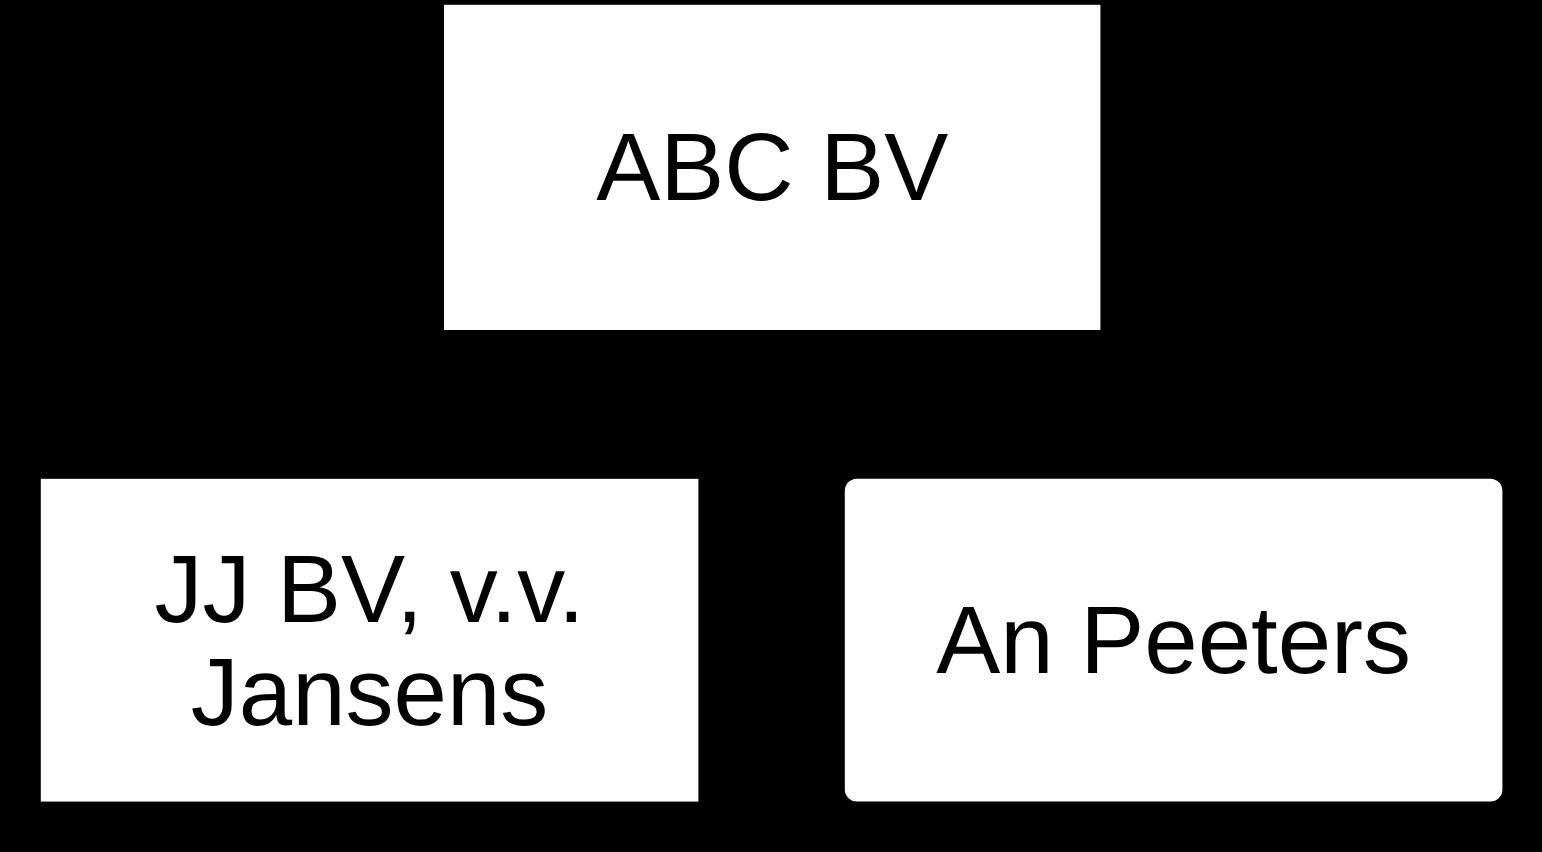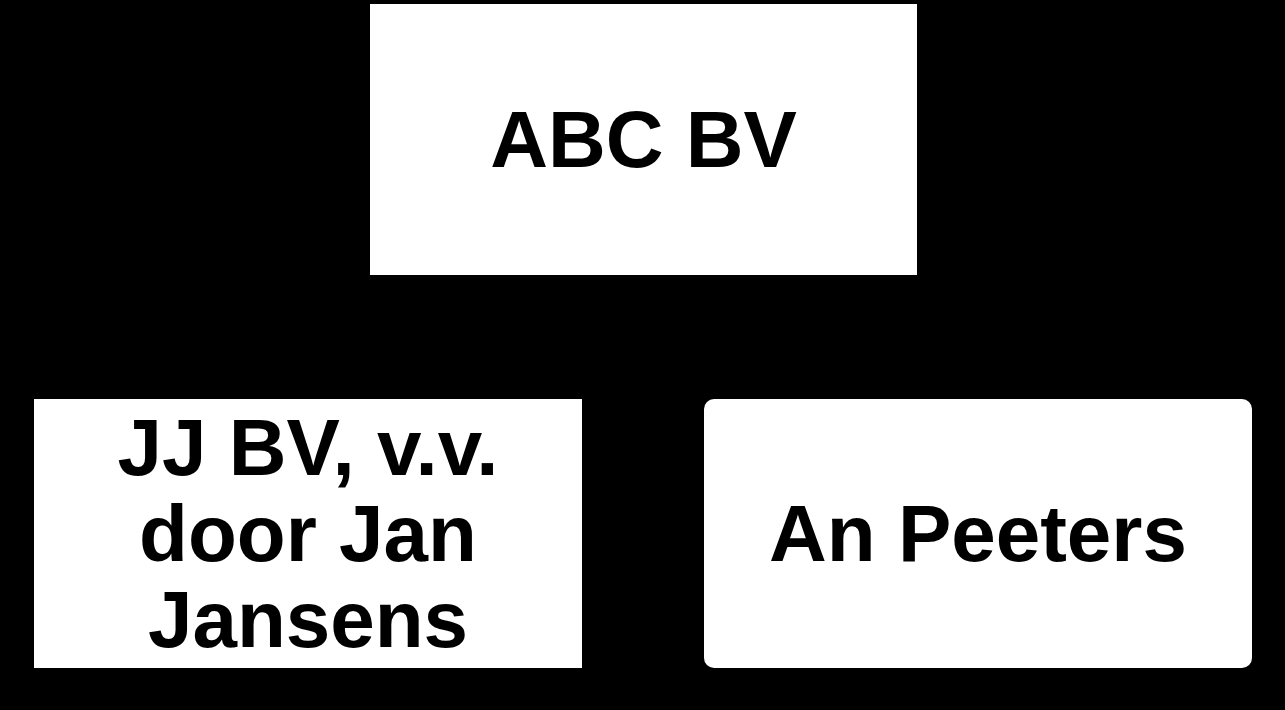--- a/index.html
+++ b/index.html
@@ -20,21 +20,21 @@
     background: #ffffff;
     color: #000000;
     display: flex;
     align-items: center;
     justify-content: center;
     text-align: center;
   }
   .node-label {
     font-size: 80px;
     line-height: 86px;
-    font-weight: 700;
+    font-weight: 400;
     letter-spacing: 0;
   }
   .node-top {
     left: 370px;
     top: 4px;
     width: 547px;
     height: 271px;
   }
   .node-bottom-left {
     left: 34px;
@@ -57,21 +57,20 @@
 
   <div class="node node-top">
     <div class="node-label">
       <div>ABC BV</div>
     </div>
   </div>
 
   <div class="node node-bottom-left">
     <div class="node-label">
       <div>JJ BV, v.v.</div>
-      <div>door Jan</div>
       <div>Jansens</div>
     </div>
   </div>
 
   <div class="node node-bottom-right">
     <div class="node-label">
       <div>An Peeters</div>
     </div>
   </div>
 

